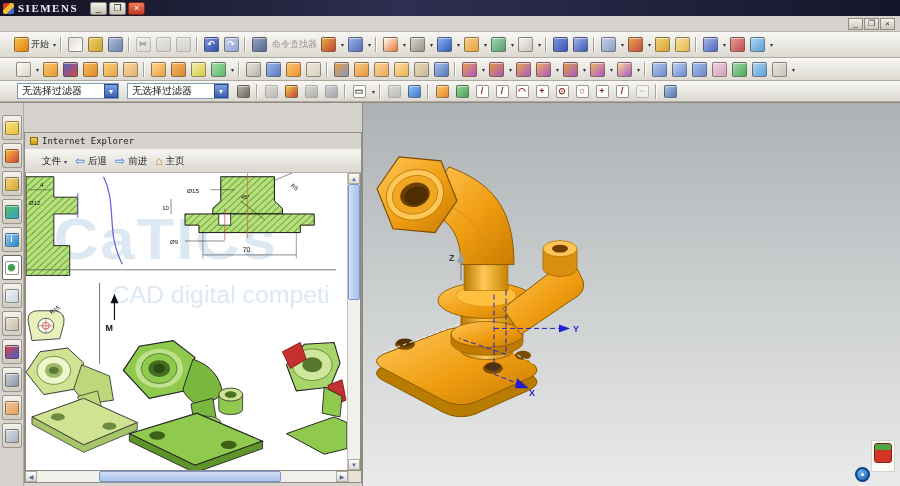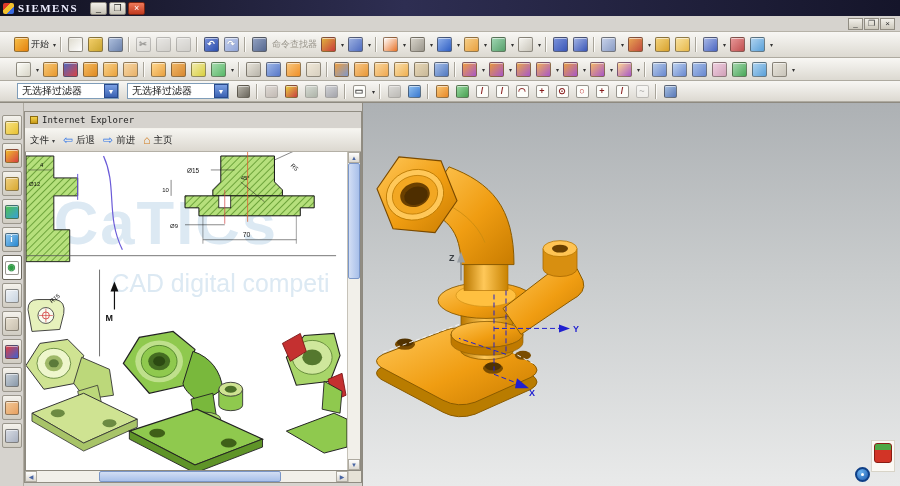--- a/index.html
+++ b/index.html
@@ -64,26 +64,26 @@
 
   .resourcebar { width:24px; flex:none; background:#d6d3ce; border-right:1px solid #aeaaa0;
                  display:flex; flex-direction:column; align-items:center; padding-top:12px; gap:3px; }
   .rtab { width:20px; height:25px; flex:none; border:1px solid #9a968c; border-radius:2px;
           background:linear-gradient(#f4f2ec,#d0ccc2); display:flex; align-items:center; justify-content:center; }
   .rtab .chip { width:14px; height:14px; }
   .rtab.active { background:#fff; border-color:#6a665c; box-shadow:0 0 0 1px #fff inset; }
 
   .panel-col { width:338px; flex:none; padding:8px 0 3px 0; display:flex; }
   .ie-panel { flex:1; display:flex; flex-direction:column; border:1px solid #918d83;
-              background:#d6d3ce; min-height:0; }
+              background:#d6d3ce; min-height:0;margin-top:21px; }
   .ie-head { height:16px; flex:none; display:flex; align-items:center; gap:4px; padding:0 5px;
              font-family:"DejaVu Sans Mono", monospace; font-size:9px; color:#222; }
   .ie-head-icon { width:8px; height:8px; flex:none; background:linear-gradient(#f4d24a,#c89a18);
                   border:1px solid #8a6a10; }
-  .ie-toolbar { height:24px; flex:none; display:flex; align-items:center; gap:8px; padding:0 5px;
+  .ie-toolbar { height:24px; flex:none; display:flex; align-items:center; gap:8px; padding:0 17px;
                 background:linear-gradient(#f6f5f1,#dcd8d0); border-top:1px solid #f4f2ec;
                 border-bottom:1px solid #b4b0a6; font-size:9.5px; color:#222; }
   .ie-tool { display:flex; align-items:center; gap:3px; white-space:nowrap; }
   .nav-arrow { font-size:12px; color:#2f74e8; line-height:1; }
   .home-glyph { font-size:12px; color:#d07818; line-height:1; }
   .mini-dd { font-size:6px; color:#444; }
   .ie-body { flex:1; display:flex; background:#fff; min-height:0; border-left:1px solid #8e8a80; border-right:1px solid #8e8a80; }
   .ie-content { flex:1; min-width:0; overflow:hidden; background:#fff; }
   .ie-content svg { display:block; width:100%; height:100%; }
   .vscroll { width:13px; flex:none; background:#f2f0ea; border-left:1px solid #c6c2b8;

